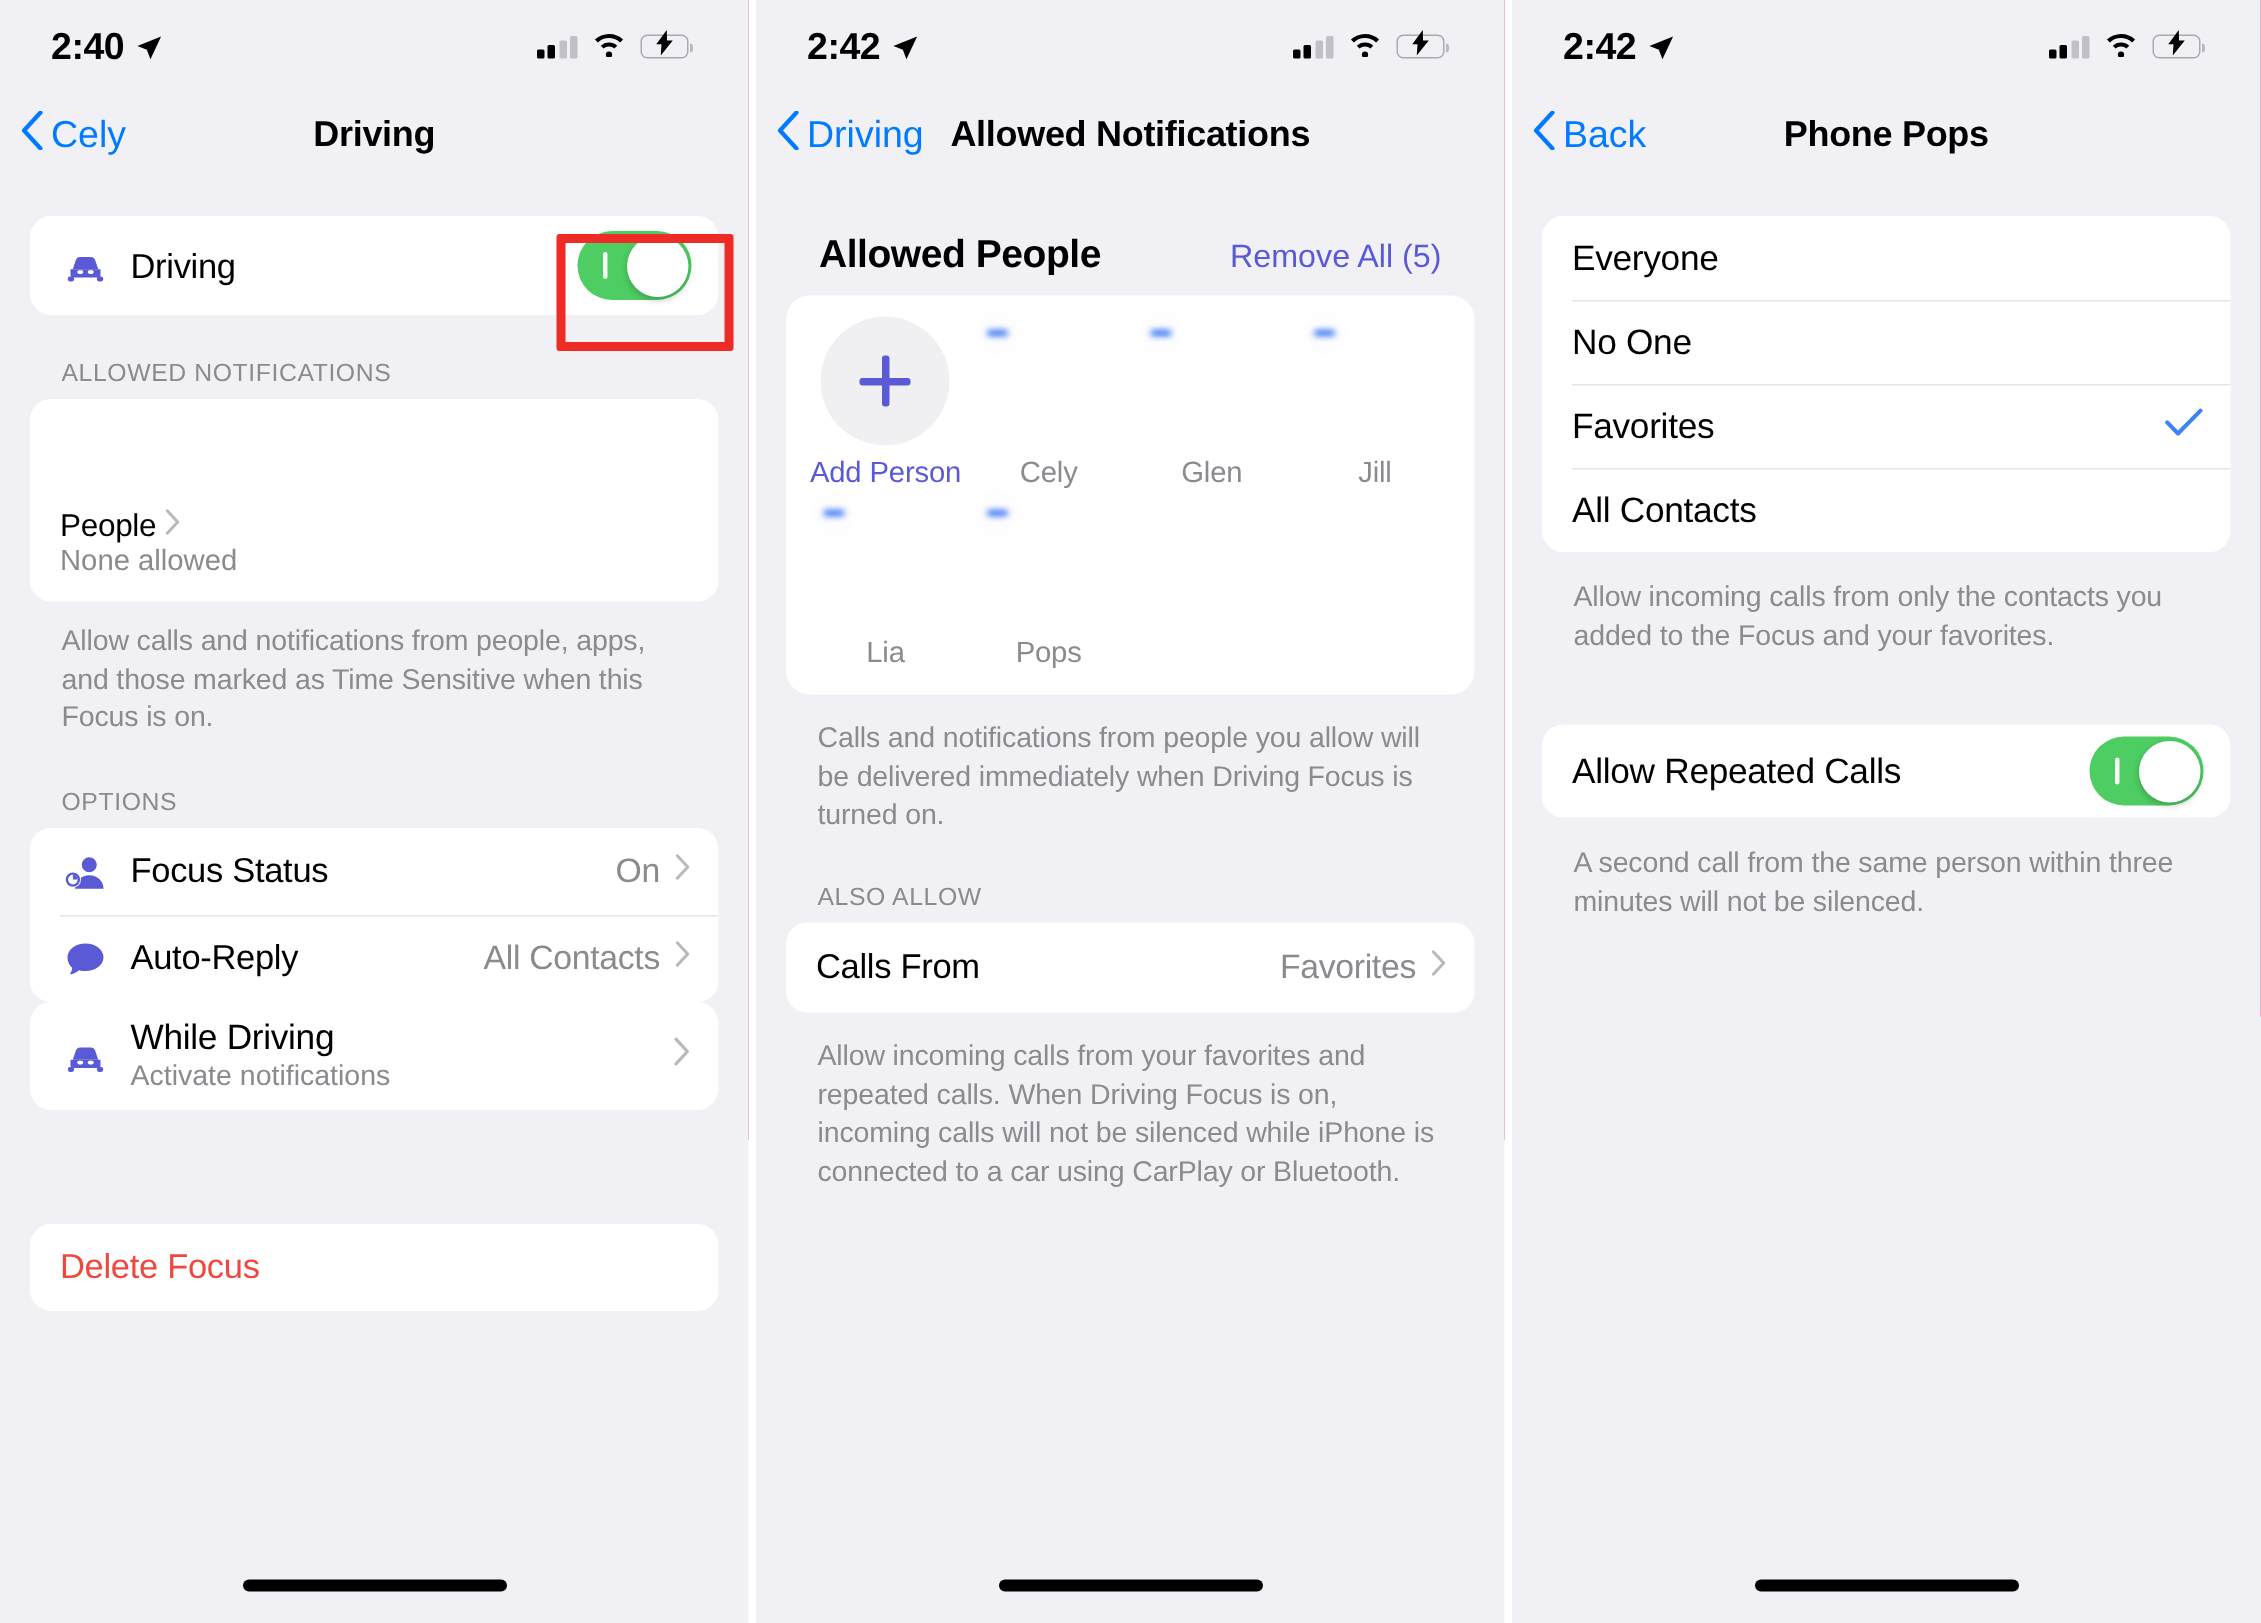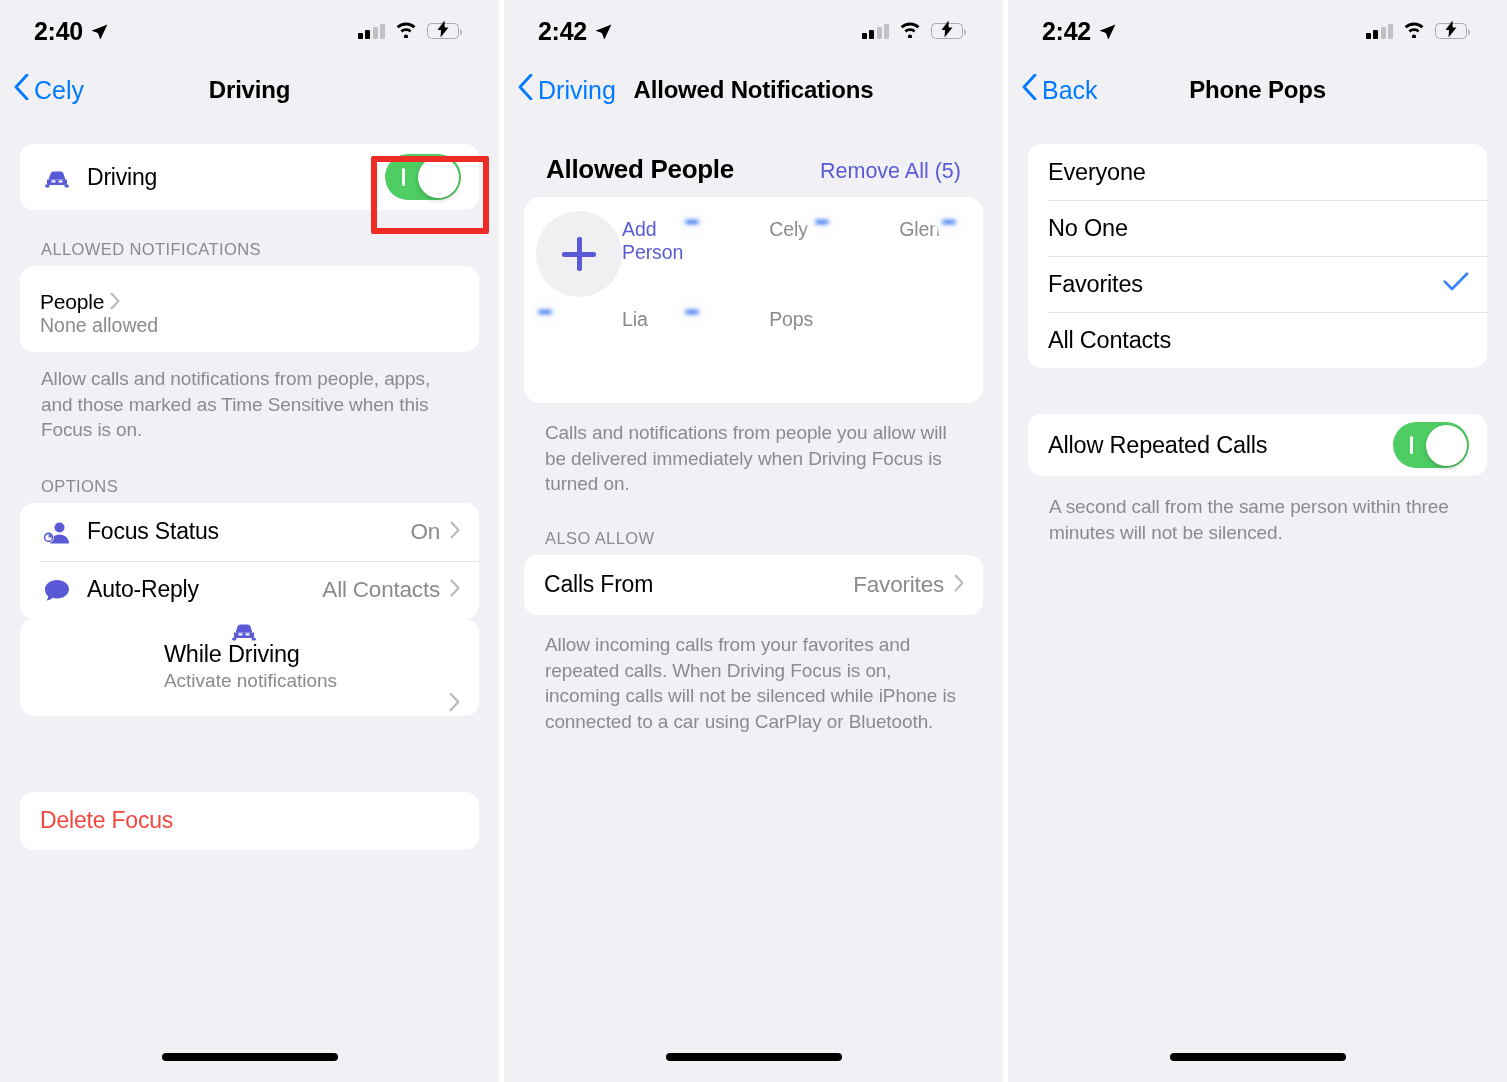--- a/index.html
+++ b/index.html
@@ -111,26 +111,26 @@
 
   
   .hl-box {
     position: absolute; border: 6px solid #ef2b26;
     pointer-events: none; border-radius: 2px;
   }
 
   
   .p1-toggle-card { margin-top: 26px; }
   .p1-toggle-row { min-height: 66px; }
-  .people-row { min-height: 48px; padding-top: 12px; align-items: flex-end; }
+  .people-row { min-height: 48px; padding-top: 28px; align-items: flex-start; margin-top: 45px; }
   .people-row .row-label { font-size: 21px; }
   .people-sub {
     font-size: 19.5px; color: #8a8a8f; padding: 0 20px 15px 20px;
   }
-  .while-driving-row { min-height: 72px; flex-direction: column; }
+  .while-driving-row { min-height: 72px; }
   .wd-text { display: flex; flex-direction: column; gap: 2px; }
   .wd-title { font-size: 23.5px; color: #000; font-weight: 500; letter-spacing: -0.2px; }
   .wd-sub { font-size: 19px; color: #8a8a8f; }
   .delete-row { min-height: 58px; }
   .delete-label { font-size: 23px; color: #f0483e; letter-spacing: -0.2px; }
 
   
   .ap-head {
     display: flex; align-items: baseline; justify-content: space-between;
     padding: 0 22px 12px 22px;
@@ -138,21 +138,21 @@
   .ap-title { font-size: 26px; font-weight: bold; color: #000; letter-spacing: -0.3px; }
   .ap-remove { font-size: 21.5px; color: #5a5ad6; cursor: pointer; }
   .people-card {
     background: #fff; border-radius: 16px;
     padding: 14px 12px 16px 12px;
   }
   .people-grid {
     display: grid; grid-template-columns: repeat(4, 1fr);
     row-gap: 4px;
   }
-  .person { display: flex; cursor: pointer; }
+  .person { display: flex; flex-direction: column; align-items: center; cursor: pointer; }
   .avatar-wrap { position: relative; width: 86px; height: 86px; }
   .avatar {
     width: 86px; height: 86px; border-radius: 50%;
     filter: blur(7px); overflow: hidden;
   }
   .avatar.add { background: #f0f0f3; filter: none; display: flex; align-items: center; justify-content: center; }
   .minus-badge {
     position: absolute; left: -6px; top: -4px;
     width: 30px; height: 30px; border-radius: 50%;
     background: #fdfdfe; display: flex; align-items: center; justify-content: center;
@@ -546,20 +546,21 @@
           <span class="check">
             <svg width="26" height="20" viewBox="0 0 26 20">
                 <path d="M1.8 9.6 9 17 24 1.8" fill="none" stroke="#3c83f6" stroke-width="2.7" stroke-linecap="round" stroke-linejoin="round"></path>
               </svg>
           </span>
         </div>
         <div class="row opt-row">
           <span class="opt-label">All Contacts</span>
         </div>
       </div>
+      <div class="footnote" style="padding-top:18px">Allow incoming calls from only the contacts you added to the Focus and your favorites.</div>
 
       <div class="card" style="margin-top:46px">
         <div class="row arc-row">
           <span class="opt-label">Allow Repeated Calls</span>
           <span class="toggle">
             <span class="onbar"></span>
             <span class="knob"></span>
           </span>
         </div>
       </div>

